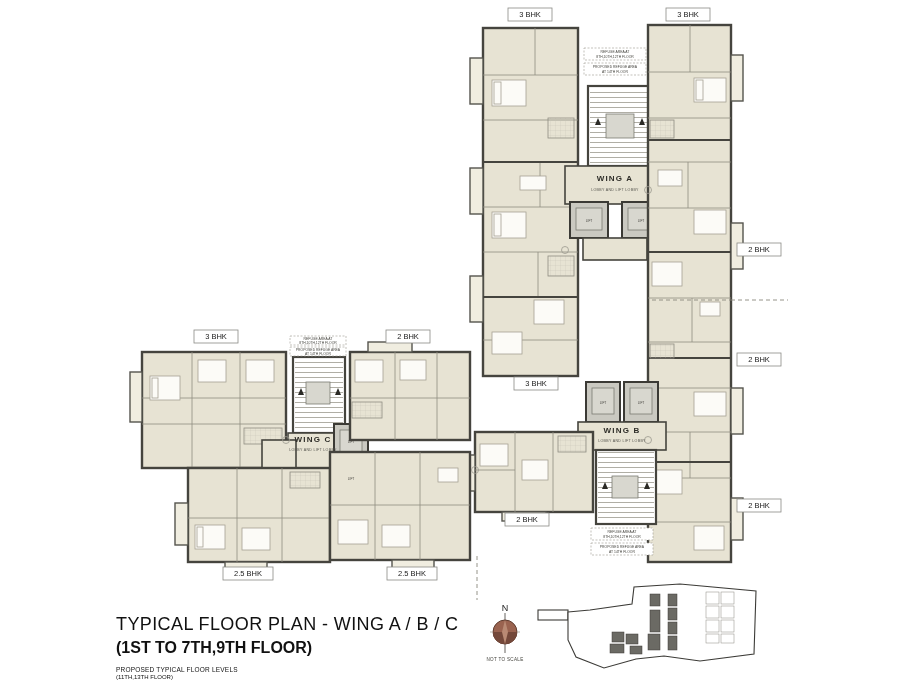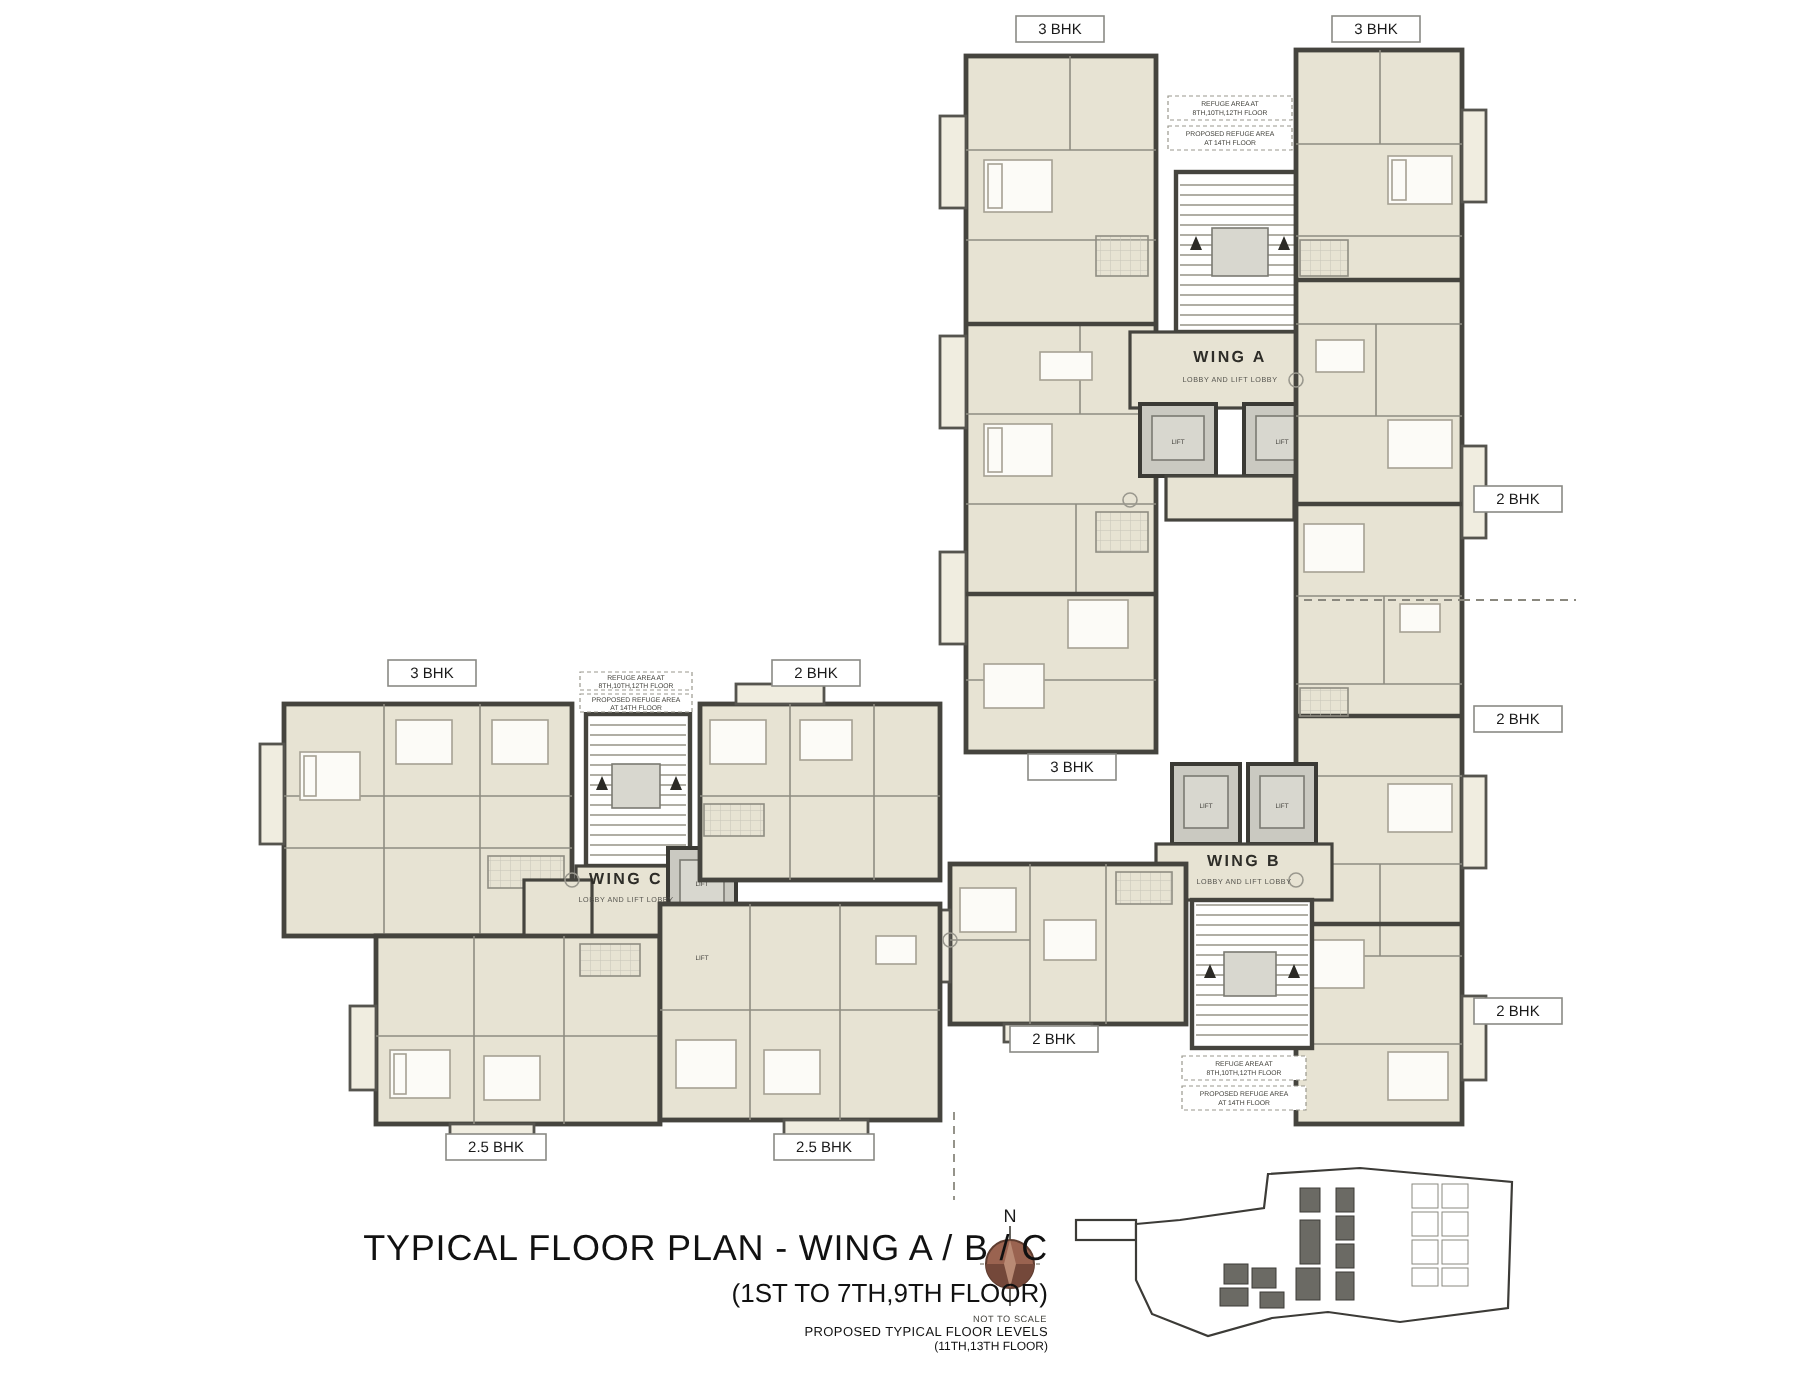--- a/index.html
+++ b/index.html
@@ -27,23 +27,23 @@
   .lifttxt{font-size:3.2px;fill:#44433d;text-anchor:middle;}
   .dashln{stroke:#8a887e;stroke-width:0.9;fill:none;stroke-dasharray:4 3;}
   .mark{fill:none;stroke:#9a988e;stroke-width:0.8;}
   .arrow{fill:#2b2a26;}
   .kp{fill:#ffffff;stroke:#3c3b37;stroke-width:1.1;}
   .kpb-dark{fill:#6b6a64;stroke:#3c3b37;stroke-width:0.5;}
   .kpb-light{fill:none;stroke:#8a8980;stroke-width:0.5;}
   .ntxt{font-size:9px;fill:#1a1a1a;text-anchor:middle;}
   .ncap{font-size:4.6px;fill:#45443e;text-anchor:middle;letter-spacing:0.3px;}
   
-  .titleblock{position:absolute;left:100px;top:614px;width:424px;text-align:right;color:#111;}
+  .titleblock{position:absolute;left:116px;top:614px;width:424px;text-align:left;color:#111;}
   .t1{font-size:18px;letter-spacing:0.4px;}
-  .t2{font-size:13px;margin-top:4px;}
+  .t2{font-size:16px;margin-top:4px;font-weight:bold;}
   .t3{font-size:6.5px;margin-top:9px;letter-spacing:0.2px;}
   .t4{font-size:6px;margin-top:1px;}
 </style>
 </head>
 <body>
 
 <div class="canvas">
 <svg width="900" height="693" viewBox="0 0 900 693">
   <defs>
     <pattern id="treads" width="6" height="5" patternUnits="userSpaceOnUse">

